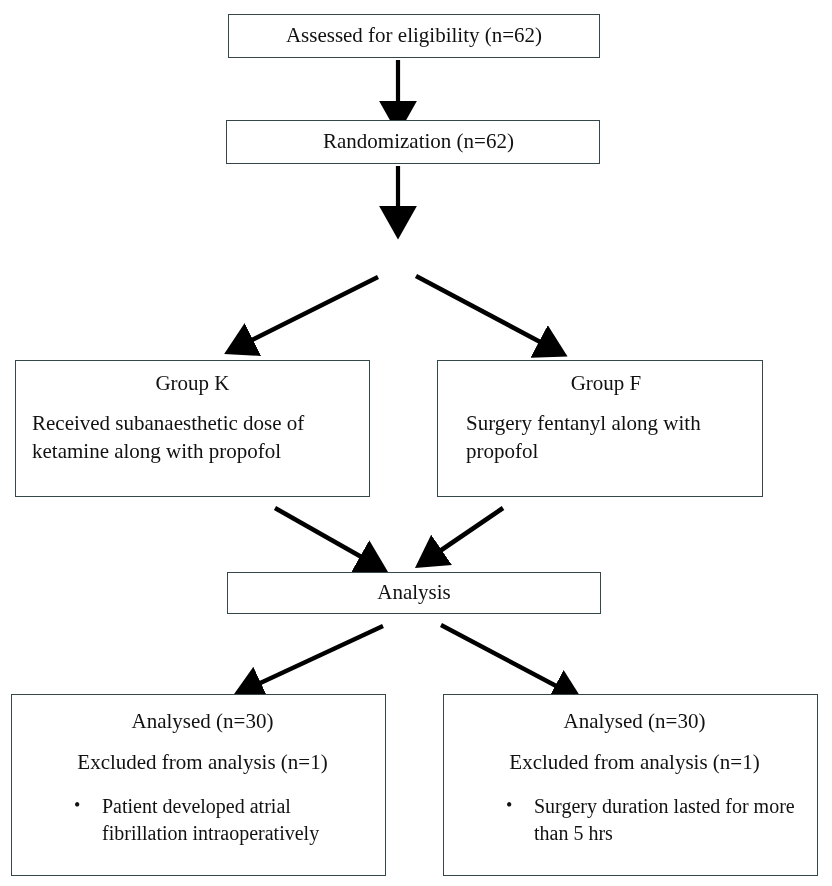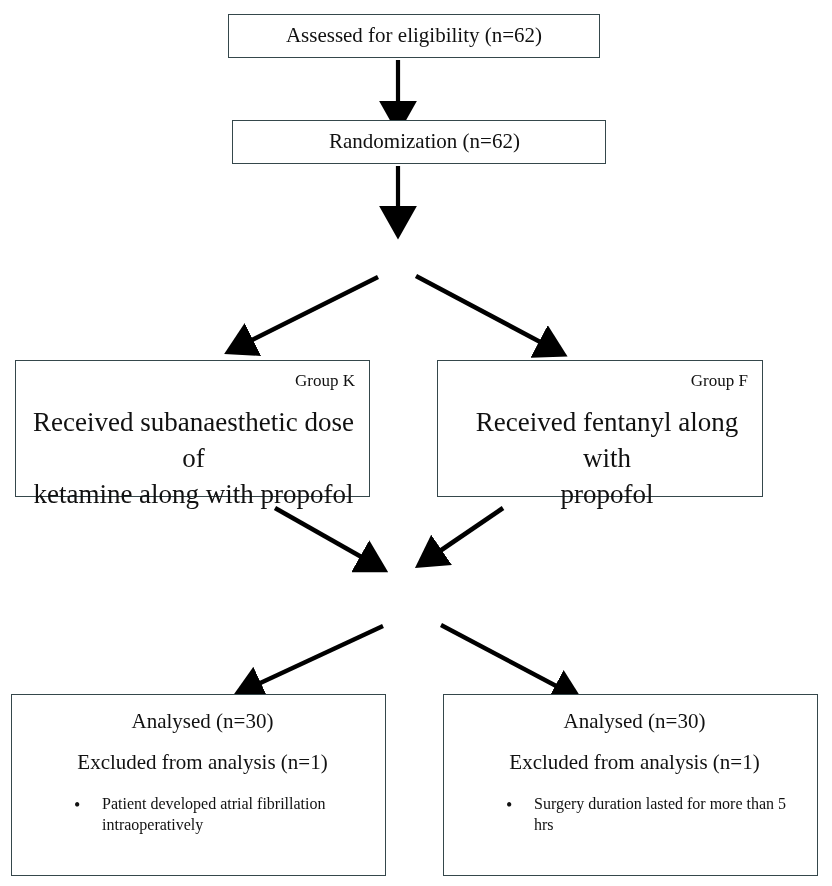--- a/index.html
+++ b/index.html
@@ -42,21 +42,21 @@
     white-space: pre-line;
   }
   .center-line {
     text-align: center;
   }
   
   #node-eligibility {
     left: 228px; top: 14px; width: 372px; height: 44px;
   }
   #node-randomization {
-    left: 232px; top: 120px; width: 374px; height: 44px; padding-left: 11px;
+    left: 226px; top: 120px; width: 374px; height: 44px; padding-left: 11px;
   }
   #node-allocation {
     left: 227px; top: 225px; width: 374px; height: 42px;
   }
   #node-group-k {
     left: 15px; top: 360px; width: 355px; height: 137px;
     padding: 10px 14px 8px 14px;
     justify-content: flex-start;
   }
   #node-group-f {
@@ -71,28 +71,28 @@
     left: 11px; top: 694px; width: 375px; height: 182px;
     padding: 14px 10px 10px 10px;
     justify-content: flex-start;
   }
   #node-analysed-f {
     left: 443px; top: 694px; width: 375px; height: 182px;
     padding: 14px 10px 10px 10px;
     justify-content: flex-start;
   }
   .group-title {
-    text-align: right;
-    font-size: 17px;
+    text-align: center;
+    font-size: 21px;
     line-height: 1.2;
     margin-bottom: 14px;
   }
   .group-body {
-    text-align: center;
-    font-size: 27px;
+    text-align: left;
+    font-size: 21px;
     line-height: 1.32;
     padding-left: 2px;
   }
   .stat-line {
     font-size: 21px;
     line-height: 1.2;
     padding-left: 8px;
     margin-bottom: 16px;
     text-align: center;
   }
@@ -102,21 +102,21 @@
     padding-left: 52px;
     margin-top: 2px;
   }
   .bullet-dot {
     font-size: 18px;
     line-height: 1.38;
     width: 28px;
     flex: 0 0 28px;
   }
   .bullet-text {
-    font-size: 16px;
+    font-size: 20px;
     line-height: 1.32;
     flex: 1 1 auto;
   }
 </style>
 </head>
 <body>
 
 <div id="flowchart">
 
   <svg id="arrow-layer" viewBox="0 0 832 886" width="832" height="886" xmlns="http://www.w3.org/2000/svg">
@@ -156,24 +156,27 @@
 
 
   <div class="node" id="node-group-k">
     <div class="group-title">Group K</div>
     <div class="group-body node-line">Received subanaesthetic dose of
 ketamine along with propofol</div>
   </div>
 
   <div class="node" id="node-group-f">
     <div class="group-title">Group F</div>
-    <div class="group-body node-line">Received fentanyl along with
+    <div class="group-body node-line">Surgery fentanyl along with
 propofol</div>
   </div>
 
+  <div class="node" id="node-analysis">
+    <div class="node-line center-line">Analysis</div>
+  </div>
 
   <div class="node" id="node-analysed-k">
     <div class="stat-line">Analysed (n=30)</div>
     <div class="stat-line">Excluded from analysis (n=1)</div>
     <div class="bullet-row">
       <span class="bullet-dot">•</span>
       <span class="bullet-text">Patient developed atrial
 fibrillation intraoperatively</span>
     </div>
   </div>

